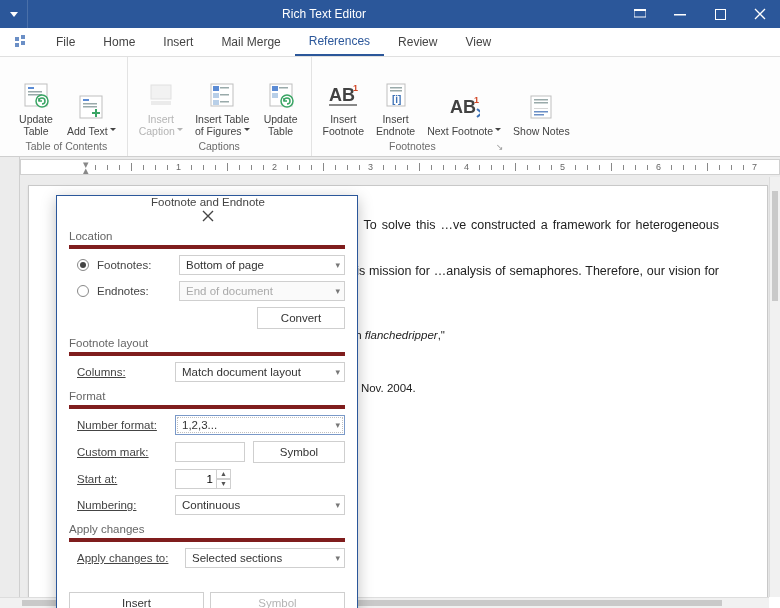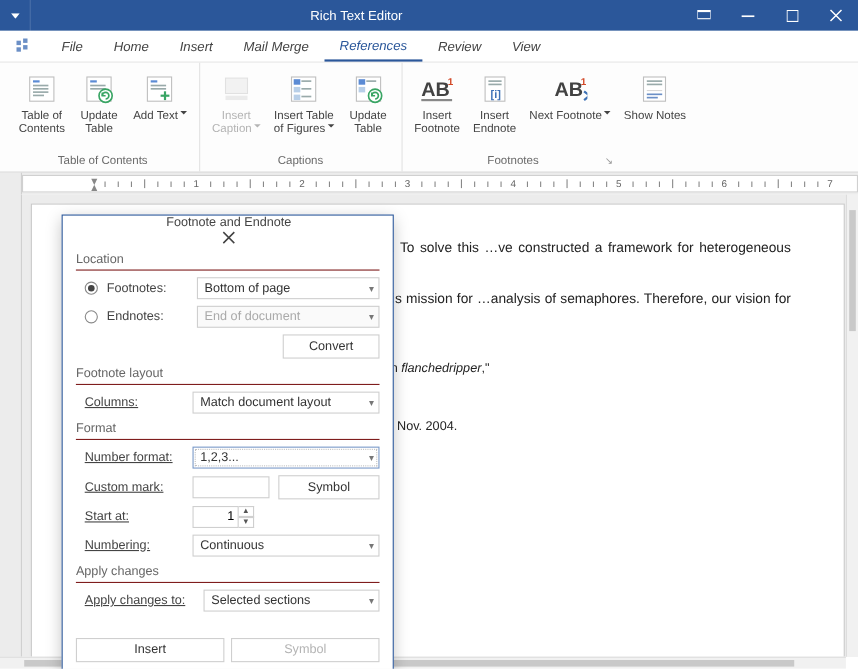--- a/index.html
+++ b/index.html
@@ -7,29 +7,29 @@
 
 
 .titlebar { height: 28px; background: #2b579a; display: flex; align-items: center; color: #fff; font-size: 12px; }
 .titlebar .tb-left { width: 28px; height: 100%; display: flex; align-items: center; justify-content: center; border-right: 1px solid rgba(255,255,255,0.15); }
 .titlebar .tb-center { flex: 1; text-align: center; }
 .titlebar .wbtn { width: 40px; height: 100%; display: flex; align-items: center; justify-content: center; }
 .titlebar svg { display: block; }
 
 
 .menubar { height: 29px; background: #fff; border-bottom: 1px solid #e0e0e0; display: flex; align-items: stretch; font-size: 12px; padding-left: 4px; }
-.menubar .mitem { padding: 0 14px; display: flex; align-items: center; color: #444; cursor: pointer; font-style: italic; }
+.menubar .mitem { padding: 0 14px; display: flex; align-items: center; color: #444; cursor: pointer; }
 .menubar .mitem.home { padding-left: 10px; }
 .menubar .mitem.active { color: #2b579a; border-bottom: 2px solid #2b579a; }
 
 
 .ribbon { height: 100px; background: #fdfdfd; border-bottom: 1px solid #cfcfcf; display: flex; align-items: stretch; padding: 0 6px; }
 .rgroup { display: flex; flex-direction: column; align-items: center; padding: 4px 8px 0; border-right: 1px solid #e3e3e3; }
 .rgroup:last-child { border-right: none; }
-.rtools { display: flex; align-items: flex-start; gap: 6px; flex: 1; padding-top: 2px; }
+.rtools { display: flex; align-items: flex-end; gap: 6px; flex: 1; padding-top: 2px; }
 .rtool { display: flex; flex-direction: column; align-items: center; text-align: center; font-size: 10.5px; color: #444; line-height: 1.15; padding: 2px 3px; cursor: pointer; min-width: 44px; }
 .rtool.disabled { color: #b4b4b4; }
 .rtool .ico { width: 32px; height: 32px; display: flex; align-items: center; justify-content: center; margin-bottom: 2px; }
 .rtool .lab { white-space: pre-line; }
 .rtool .dd::after { content: ""; display: inline-block; border: 3px solid transparent; border-top-color: currentColor; margin-left: 2px; vertical-align: 1px; }
 .rgroup .gname { font-size: 10.5px; color: #6b6b6b; padding: 1px 0 4px; }
 .rgroup .gname.wlaunch::after { content: "↘"; font-size: 9px; color: #9a9a9a; margin-left: 60px; }
 
 
 .rulerwrap { height: 20px; background: #ececec; display: flex; }
@@ -47,21 +47,21 @@
 .page { position: absolute; left: 8px; top: 8px; width: 740px; min-height: 560px; background: #fff; border: 1px solid #c8c8c8; box-shadow: 0 1px 2px rgba(0,0,0,0.08); padding: 30px 48px 30px 60px; font-size: 12.5px; color: #222; line-height: 1.45; }
 .page p { margin-bottom: 10px; text-align: justify; }
 .page .refs { font-size: 11.5px; }
 .page .refs em { font-style: italic; }
 
 
 .dialog { position: absolute; left: 56px; top: 195px; width: 302px; background: #fff; border: 1px solid #2b579a; box-shadow: 0 4px 14px rgba(0,0,0,0.25); font-size: 11.5px; color: #444; }
 .dlg-title { height: 28px; display: flex; align-items: center; justify-content: space-between; padding: 0 8px 0 10px; flex-direction: column; }
 .dlg-title .x { width: 18px; height: 18px; display: flex; align-items: center; justify-content: center; cursor: pointer; }
 .dlg-body { padding: 0 12px 10px; }
-.fset-lab { font-size: 11.5px; color: #666; border-bottom: 1px solid #7f1d1d; padding: 2px 0 3px; margin-top: 4px; margin-bottom: 6px; }
+.fset-lab { font-size: 11.5px; color: #666; border-bottom: 4px solid #7f1d1d; padding: 2px 0 3px; margin-top: 4px; margin-bottom: 6px; }
 .row { display: flex; align-items: center; margin-bottom: 6px; }
 .row .lab { width: 106px; padding-left: 8px; text-decoration: underline; }
 .radio { width: 12px; height: 12px; border: 1px solid #888; border-radius: 50%; margin-right: 8px; display: inline-flex; align-items: center; justify-content: center; margin-left: 8px; }
 .radio.checked::after { content: ""; width: 6px; height: 6px; background: #444; border-radius: 50%; }
 .sel { flex: 1; height: 20px; border: 1px solid #cfcfcf; background: #fff; display: flex; align-items: center; justify-content: space-between; padding: 0 4px 0 6px; font-size: 11.5px; color: #333; }
 .sel.disabled { color: #aaa; background: #fafafa; }
 .sel.active { border-color: #7a99c8; outline: 1px dotted #c0c0c0; outline-offset: -3px; }
 .sel .chev { font-size: 9px; color: #777; }
 .btn { height: 22px; border: 1px solid #cfcfcf; background: #fff; display: flex; align-items: center; justify-content: center; font-size: 11.5px; color: #333; cursor: pointer; }
 .btn.disabled { color: #b4b4b4; }
@@ -129,34 +129,20 @@
   <div class="mitem">Mail Merge</div>
   <div class="mitem active">References</div>
   <div class="mitem">Review</div>
   <div class="mitem">View</div>
 </div>
 
 <div class="ribbon">
 
   <div class="rgroup">
     <div class="rtools">
-      <div class="rtool">
-        <div class="ico">
-            <svg width="28" height="28">
-              <rect x="3" y="3" width="22" height="22" fill="#fff" stroke="#bfbfbf"></rect>
-              <rect x="6" y="6" width="6" height="2" fill="#5b8bd4"></rect>
-              <rect x="6" y="10" width="14" height="1.5" fill="#9aa"></rect>
-              <rect x="6" y="13" width="14" height="1.5" fill="#9aa"></rect>
-              <rect x="6" y="16" width="14" height="1.5" fill="#9aa"></rect>
-              <rect x="6" y="19" width="10" height="1.5" fill="#9aa"></rect>
-            </svg>
-          </div>
-        <div class="lab">Table of
-Contents</div>
-      </div>
       <div class="rtool">
         <div class="ico">
             <svg width="28" height="28">
               <rect x="3" y="3" width="22" height="22" fill="#fff" stroke="#bfbfbf"></rect>
               <rect x="6" y="6" width="6" height="2" fill="#5b8bd4"></rect>
               <rect x="6" y="10" width="14" height="1.5" fill="#9aa"></rect>
               <rect x="6" y="13" width="14" height="1.5" fill="#9aa"></rect>
               <circle cx="20" cy="20" r="6" fill="#fff" stroke="#39a564" stroke-width="1.5"></circle>
               <path d="M17 20 A3 3 0 1 1 20 23" fill="none" stroke="#39a564" stroke-width="1.5"></path>
               <path d="M17 17 L17 20 L20 20" fill="none" stroke="#39a564" stroke-width="1.5"></path>

